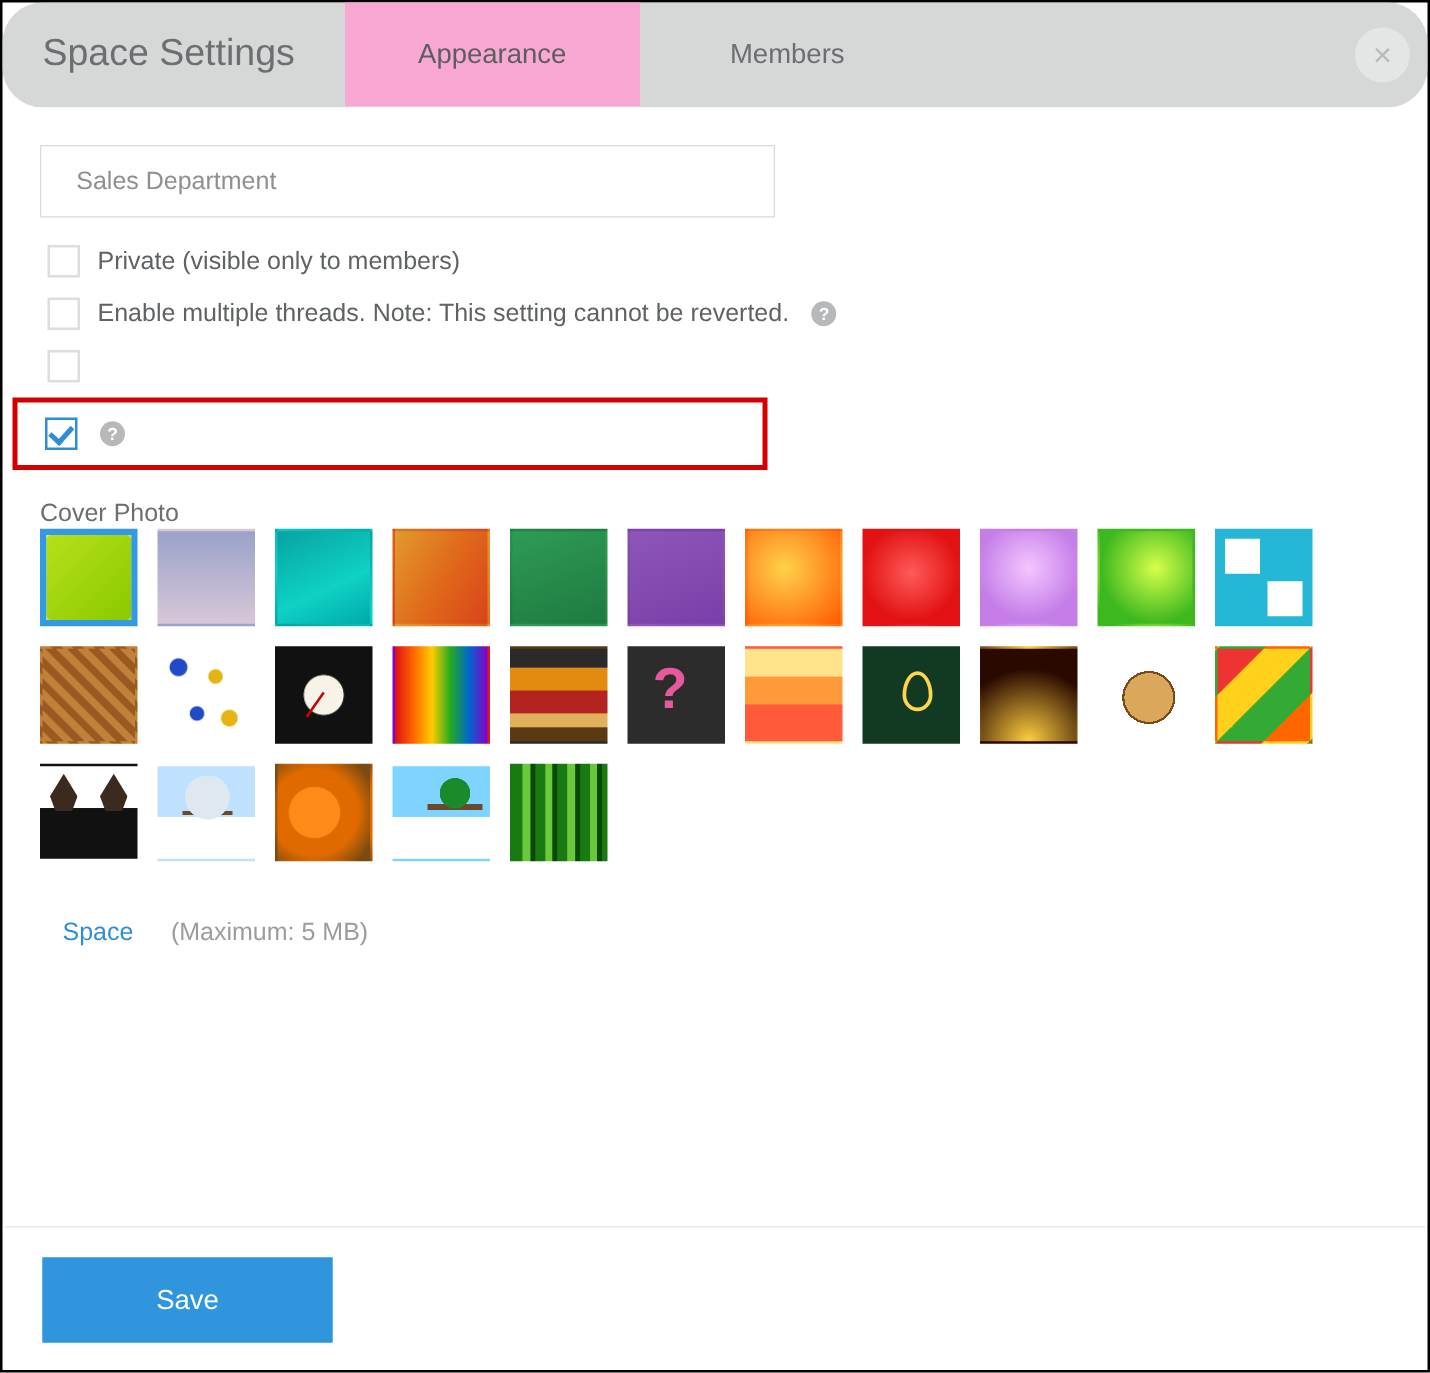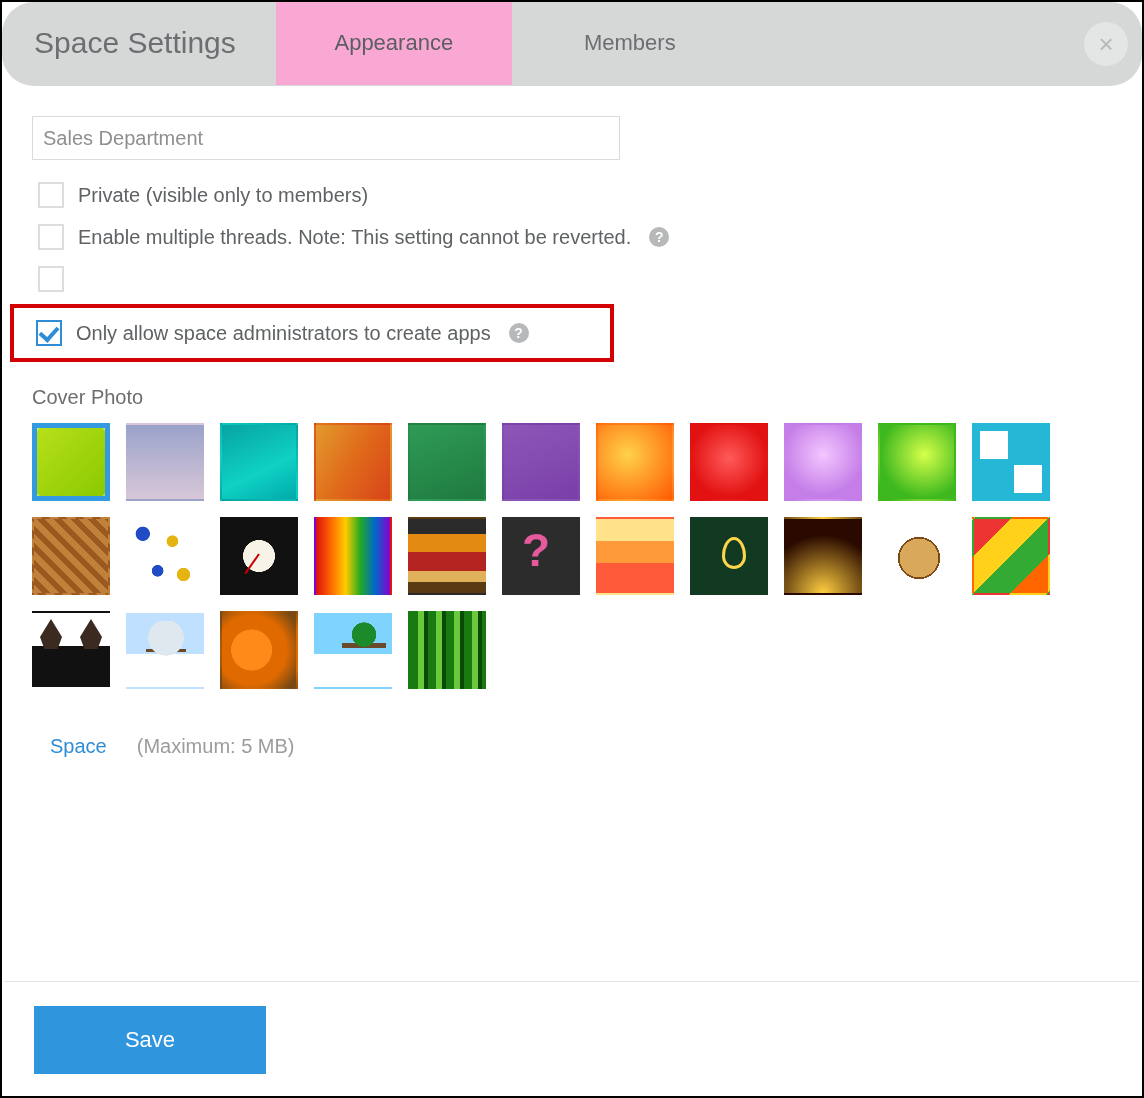--- a/index.html
+++ b/index.html
@@ -57,24 +57,24 @@
     color: #b8baba;
     font-size: 26px;
     line-height: 44px;
     text-align: center;
     cursor: pointer;
   }
   
   .content { padding: 30px 30px 0 30px; }
   .name-input {
     width: 588px;
-    height: 44px;
+    height: 58px;
     font-size: 20px;
     color: #8d8f91;
-    padding: 0 10px;
+    padding: 0 28px;
     border: 1px solid #d9dadb;
     background: #fff;
     outline: none;
   }
   .checks { margin-top: 14px; }
   .check-row {
     display: flex;
     align-items: center;
     gap: 14px;
     padding: 8px 0 8px 6px;
@@ -116,21 +116,21 @@
   }
   .highlight-row {
     border: 4px solid #d40000;
     margin-left: -22px;
     padding: 12px 0 12px 22px;
     width: 604px;
     margin-top: 4px;
   }
   
   .cover-section { margin-top: 24px; }
-  .cover-label { font-size: 20px; color: #6b6d6f; margin-bottom: 14px; }
+  .cover-label { font-size: 20px; color: #6b6d6f; margin-bottom: 0; }
   .thumbs {
     display: grid;
     grid-template-columns: repeat(11, 78px);
     gap: 16px 16px;
   }
   .thumb {
     width: 78px; height: 78px;
     cursor: pointer;
     border: 2px solid transparent;
   }
@@ -244,21 +244,20 @@
       <span>Enable multiple threads. Note: This setting cannot be reverted.</span>
       <span class="help-icon">?</span>
     </div>
 
     <div class="check-row">
       <span class="checkbox"></span>
     </div>
 
     <div class="check-row highlight-row">
       <span class="checkbox checked"></span>
-      <span>Only allow space administrators to create apps</span>
       <span class="help-icon">?</span>
     </div>
 
   </div>
 
   
   <div class="cover-section">
     <div class="cover-label">Cover Photo</div>
     <div class="thumbs" id="thumbs">
         <div class="thumb t0 selected"></div>

